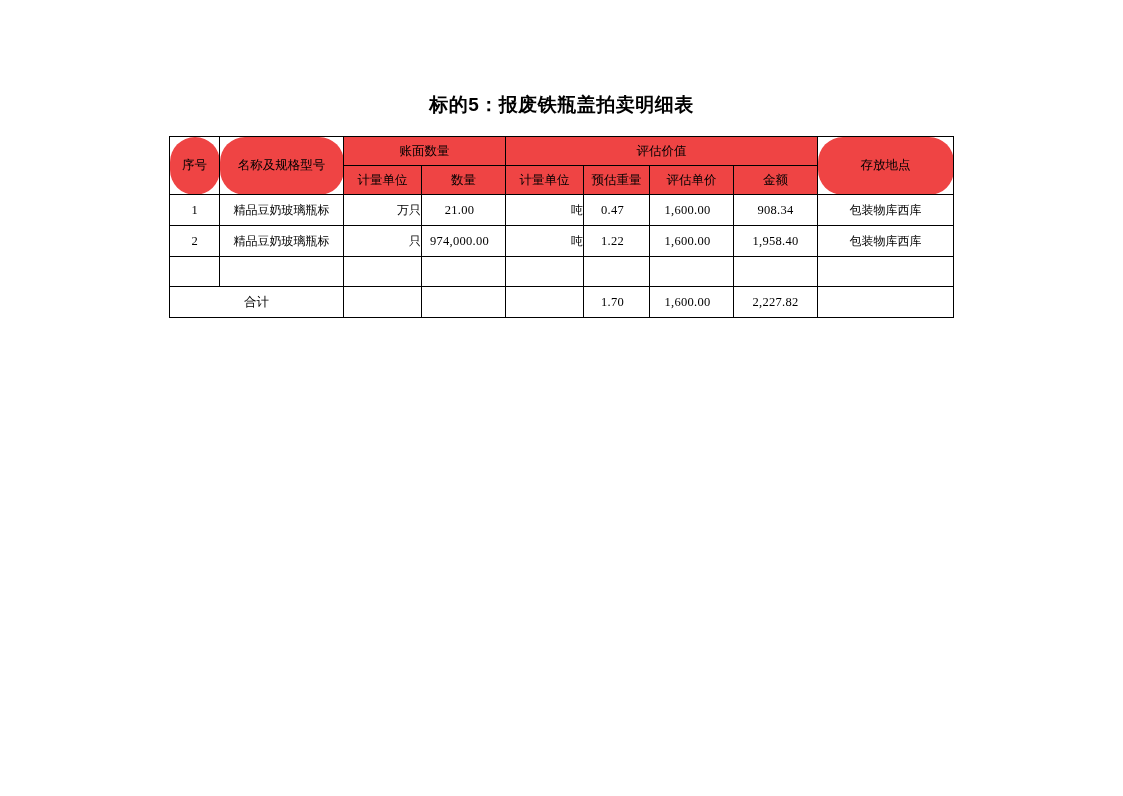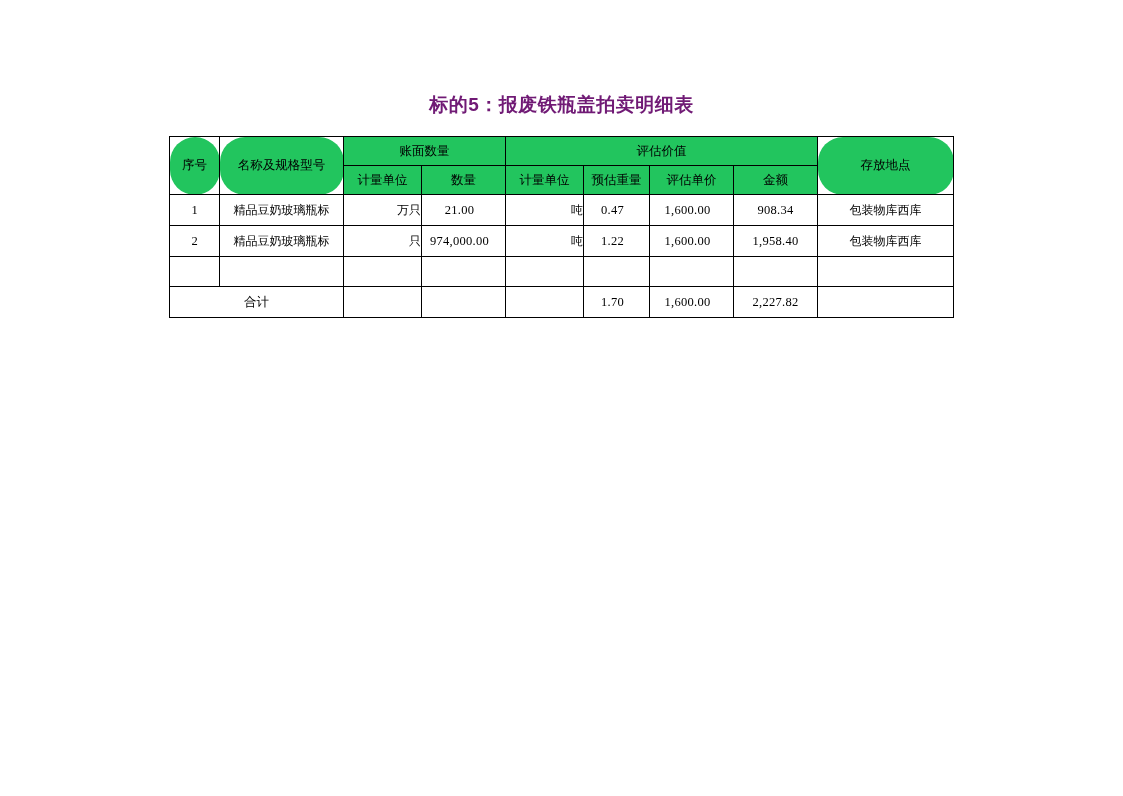--- a/index.html
+++ b/index.html
@@ -20,21 +20,21 @@
     height: 796px;
     background: #ffffff;
   }
   .title {
     text-align: center;
     font-family: "Liberation Sans", sans-serif;
     font-weight: bold;
     font-size: 19px;
     letter-spacing: 0.5px;
     margin-top: 92px;
-    color: #701a75;
+    color: #000000;
   }
   .subtitle {
     text-align: center;
     font-family: "Liberation Sans", sans-serif;
     font-weight: bold;
     font-size: 16px;
     color: #ff0000;
     margin-top: 17px;
   }
   .table-wrap {
@@ -49,21 +49,21 @@
     font-size: 12px;
   }
   table.detail td, table.detail th {
     border: 1px solid #000000;
     padding: 0;
     text-align: center;
     vertical-align: middle;
     font-weight: normal;
   }
   thead th {
-    background: #22c55e;
+    background: #ef4444;
     font-family: "Liberation Sans", sans-serif;
     font-weight: bold;
     font-size: 12.5px;
     height: 28px;
     color: #000000;
   }
   thead th.tall {
     height: 57px;
     border-radius: 25px;
   }

